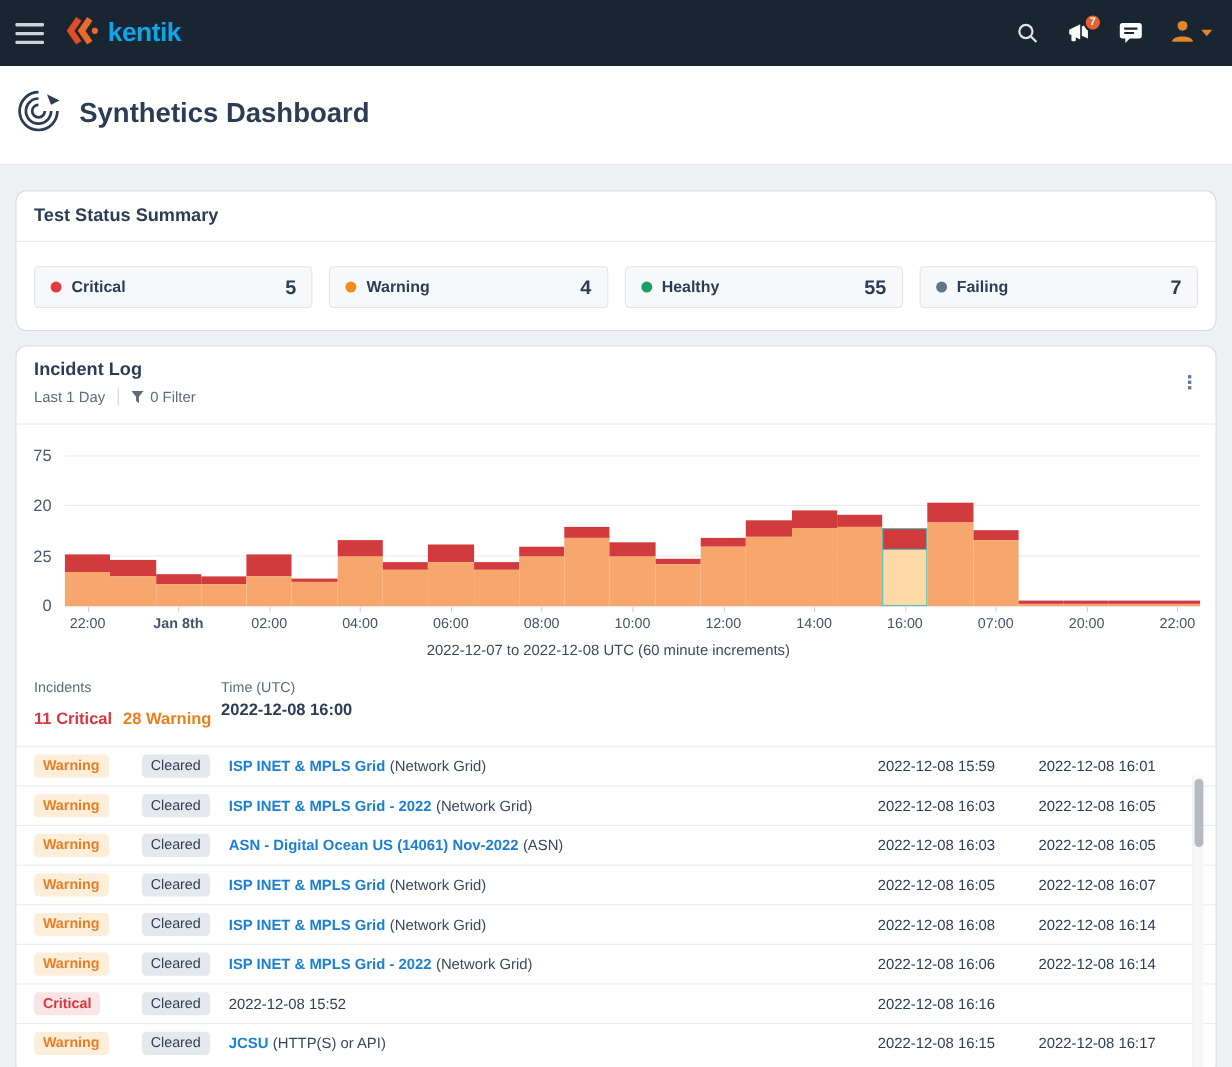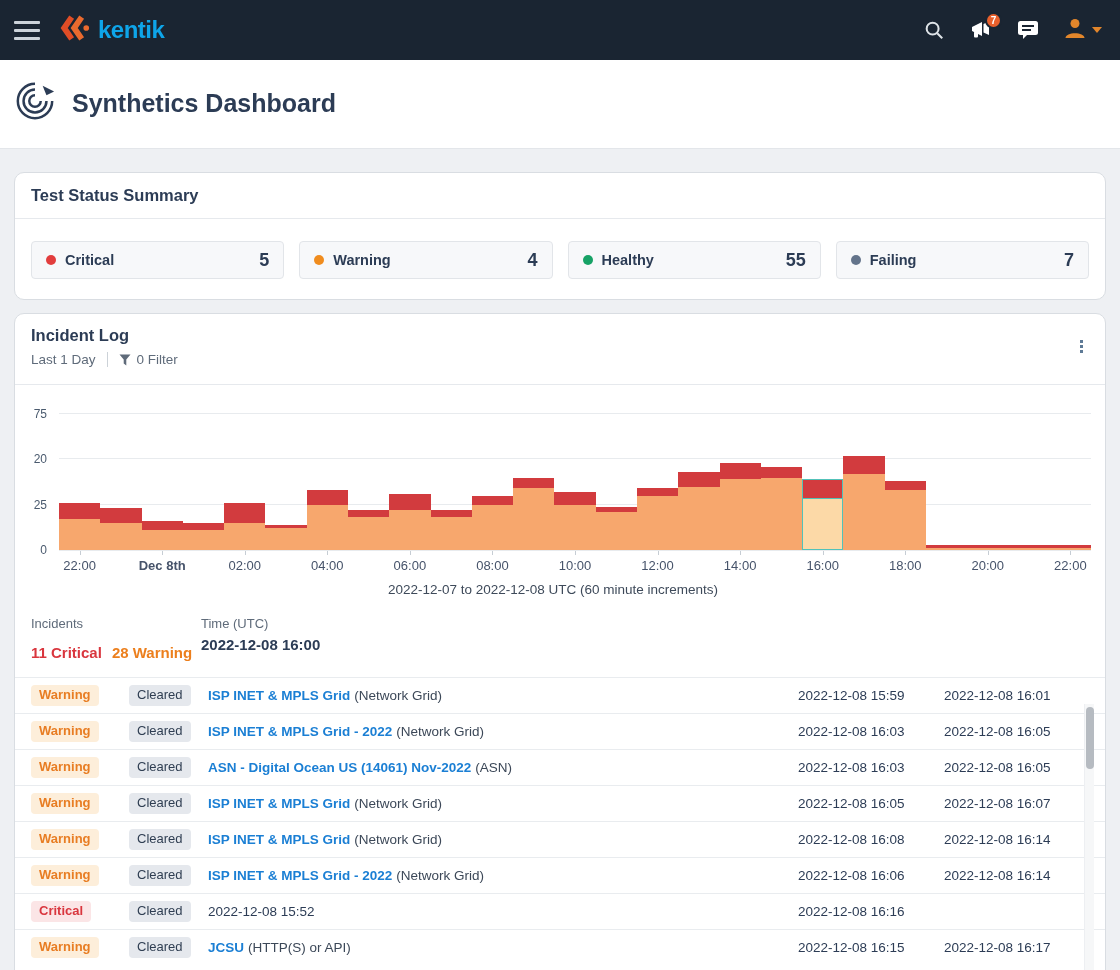--- a/index.html
+++ b/index.html
@@ -46,21 +46,21 @@
   .il-divider { width:1px; height:15px; background:#ccd2d8; margin:0 11px; }
   .filter-chip { display:flex; align-items:center; gap:6px; cursor:pointer; color:#5f6b7a; }
   .kebab { position:absolute; right:22px; top:26px; display:flex; flex-direction:column; gap:2px; cursor:pointer; }
   .kebab i { width:3px; height:3px; background:#5e7a96; display:block; }
 
   
   .chart-area { padding:20px 14px 0 0; }
   .plot-row { position:relative; margin-left:44px; }
   .plot { position:relative; height:146px; border-bottom:1px solid #e8ebee; }
   .gridline { position:absolute; left:0; right:0; height:1px; background:#e8ebee; }
-  .ylabel { position:absolute; right:calc(100% + 12px); transform:translateY(-50%); font-size:12px; color:#4a5a6e; }
+  .ylabel { position:absolute; right:calc(100% + 12px); transform:translateY(-50%); font-size:15px; color:#4a5a6e; }
   .bars { position:absolute; inset:0; display:flex; align-items:flex-end; }
   .bar { flex:1 1 0; height:100%; display:flex; flex-direction:column; justify-content:flex-end; cursor:pointer; }
   .seg { width:100%; }
   .seg-critical { background:#d23b3e; }
   .seg-warning { background:#f7a76d; }
   .bar.selected .seg-warning { background:#fcd9a7; border:1.5px solid #52c2b9; border-top:none; }
   .bar.selected .seg-critical { border:1.5px solid #52c2b9; border-bottom:1.5px solid #52c2b9; }
   .xlabels { position:relative; height:24px; margin-top:3px; }
   .xlabel { position:absolute; top:4px; transform:translateX(-50%); font-size:13px; color:#46536a; white-space:nowrap; }
   .xlabel.bold { font-weight:bold; }
@@ -328,39 +328,39 @@
               <div class="bar">
                 <div class="seg seg-critical" style="height: 2.5%;"></div>
                 <div class="seg seg-warning" style="height: 1.25%;"></div>
               </div>
             </div>
         </div>
         <div class="xlabels" id="xlabels">
             <div class="xtick" style="left: 2%;"></div>
             <span class="xlabel" style="left: 2%;">22:00</span>
             <div class="xtick" style="left: 10%;"></div>
-            <span class="xlabel bold" style="left: 10%;">Dec 8th</span>
+            <span class="xlabel bold" style="left: 10%;">Jan 8th</span>
             <div class="xtick" style="left: 18%;"></div>
             <span class="xlabel" style="left: 18%;">02:00</span>
             <div class="xtick" style="left: 26%;"></div>
             <span class="xlabel" style="left: 26%;">04:00</span>
             <div class="xtick" style="left: 34%;"></div>
             <span class="xlabel" style="left: 34%;">06:00</span>
             <div class="xtick" style="left: 42%;"></div>
             <span class="xlabel" style="left: 42%;">08:00</span>
             <div class="xtick" style="left: 50%;"></div>
             <span class="xlabel" style="left: 50%;">10:00</span>
             <div class="xtick" style="left: 58%;"></div>
             <span class="xlabel" style="left: 58%;">12:00</span>
             <div class="xtick" style="left: 66%;"></div>
             <span class="xlabel" style="left: 66%;">14:00</span>
             <div class="xtick" style="left: 74%;"></div>
             <span class="xlabel" style="left: 74%;">16:00</span>
             <div class="xtick" style="left: 82%;"></div>
-            <span class="xlabel" style="left: 82%;">18:00</span>
+            <span class="xlabel" style="left: 82%;">07:00</span>
             <div class="xtick" style="left: 90%;"></div>
             <span class="xlabel" style="left: 90%;">20:00</span>
             <div class="xtick" style="left: 98%;"></div>
             <span class="xlabel" style="left: 98%;">22:00</span>
           </div>
       </div>
       <div class="chart-caption">2022-12-07 to 2022-12-08 UTC (60 minute increments)</div>
     </div>
 
     <div class="sel-info">

